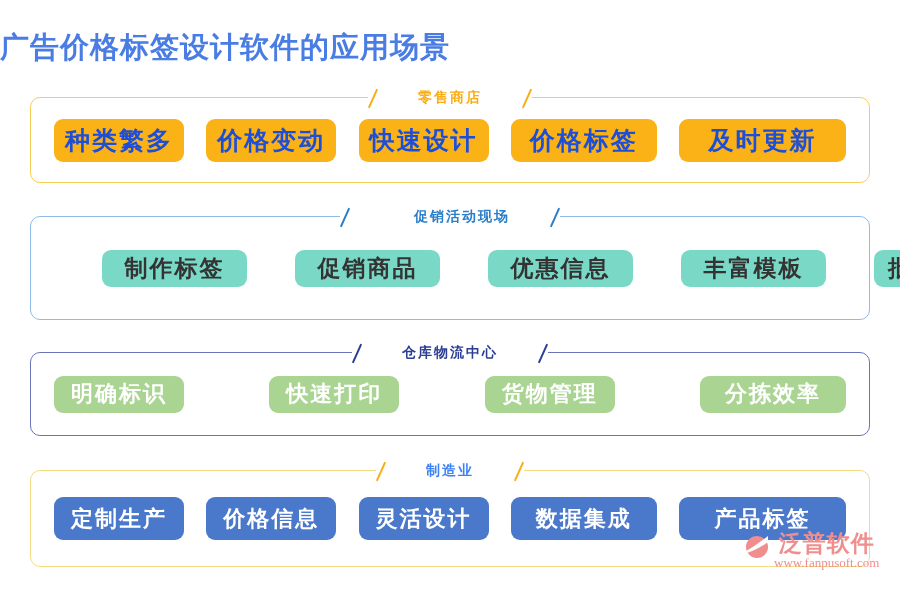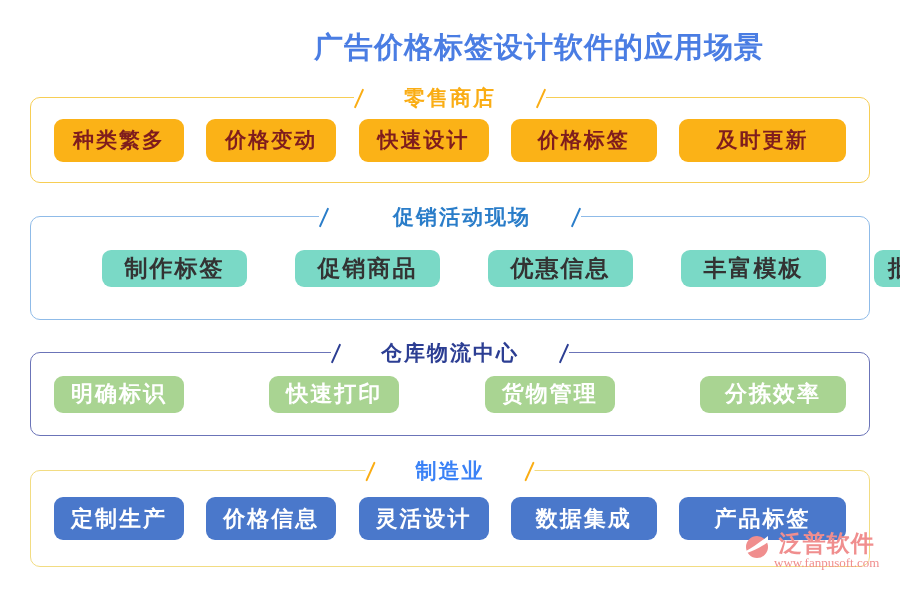--- a/index.html
+++ b/index.html
@@ -1,38 +1,38 @@
 <!DOCTYPE html>
 <html><head>
 <meta charset="utf-8">
 <style>
   html,body{margin:0;padding:0;}
   body{
     width:900px;height:600px;position:relative;background:#ffffff;overflow:hidden;
     font-family:"Liberation Serif","DejaVu Serif",serif;
   }
   .page-title{
-    position:absolute;top:28px;left:0;width:736px;text-align:right;
-    font-size:29px;font-weight:700;color:#4a7de3;letter-spacing:1px;padding-left:28px;
+    position:absolute;top:28px;left:0;width:736px;text-align:left;
+    font-size:29px;font-weight:700;color:#4a7de3;letter-spacing:1px;
   }
   .section{
     position:absolute;left:30px;width:840px;border-radius:10px;box-sizing:border-box;
     background:#fff;
   }
   .sec-retail   {top:97px;height:86px;border:1px solid #f7ce55;}
   .sec-promo    {top:216px;height:104px;border:1px solid #8fbbe8;}
   .sec-warehouse{top:352px;height:84px;border:1px solid #6b74b8;}
   .sec-mfg      {top:470px;height:97px;border:1px solid #f2dc82;}
 
   .section-header{
     position:absolute;top:-15px;left:50%;transform:translateX(-50%);
     background:#ffffff;display:flex;align-items:center;gap:44px;
     padding:0 4px;height:30px;white-space:nowrap;
   }
-  .section-title{font-size:21px;font-weight:700;letter-spacing:2px;}
+  .section-title{font-size:14px;font-weight:700;letter-spacing:2px;}
   .slash{display:inline-block;width:2px;height:21px;transform:rotate(24deg);border-radius:1px;}
 
   .sec-retail    .section-title{color:#faad14;}
   .sec-retail    .slash{background:#faad14;}
   .sec-promo     .section-title{color:#2a7dc9;margin-left:24px;}
   .sec-promo     .slash{background:#2a7dc9;}
   .sec-warehouse .section-title{color:#2c3e93;}
   .sec-warehouse .slash{background:#2c3e93;}
   .sec-mfg       .section-title{color:#3b82f6;}
   .sec-mfg       .slash{background:#faad14;}
@@ -42,21 +42,21 @@
     height:100%;padding:0 23px;box-sizing:border-box;
   }
   .pill{
     display:flex;align-items:center;justify-content:center;
     min-width:130px;padding:0 10px;box-sizing:border-box;border-radius:9px;
     font-weight:700;letter-spacing:2px;
   }
   .pill:nth-child(4){min-width:146px;}
   .pill:nth-child(5){min-width:167px;}
 
-  .sec-retail .pill{height:43px;background:#fbb217;color:#7f1d1d;font-size:21px;}
+  .sec-retail .pill{height:43px;background:#fbb217;color:#1d4ed8;font-size:25px;}
   .sec-promo  .pill{height:37px;background:#7ad9c6;color:#333333;font-size:23px;min-width:145px;margin-left:48px;}
   .sec-promo  .pill:nth-child(5){min-width:128px;}
   .sec-warehouse .pill{height:37px;background:#a9d492;color:#ffffff;font-size:22px;}
   .sec-mfg    .pill{height:43px;background:#4a78cb;color:#ffffff;font-size:22px;}
 
   .watermark{
     position:absolute;left:744px;top:532px;display:flex;align-items:flex-start;gap:4px;
   }
   .wm-text{display:flex;flex-direction:column;align-items:center;line-height:1.05;}
   .wm-brand{font-size:23px;font-weight:700;color:#f08e8e;letter-spacing:1px;}

